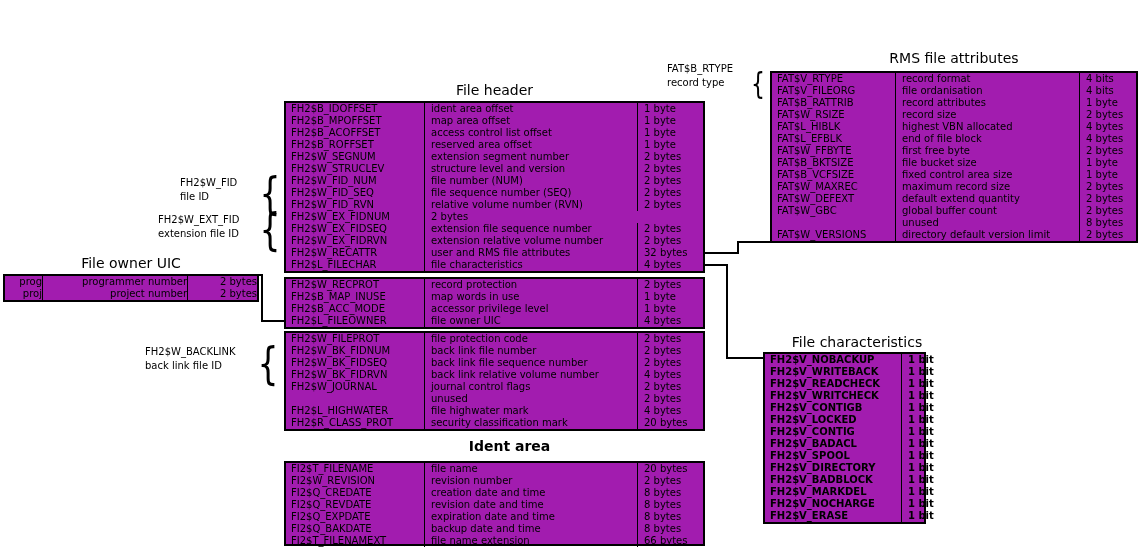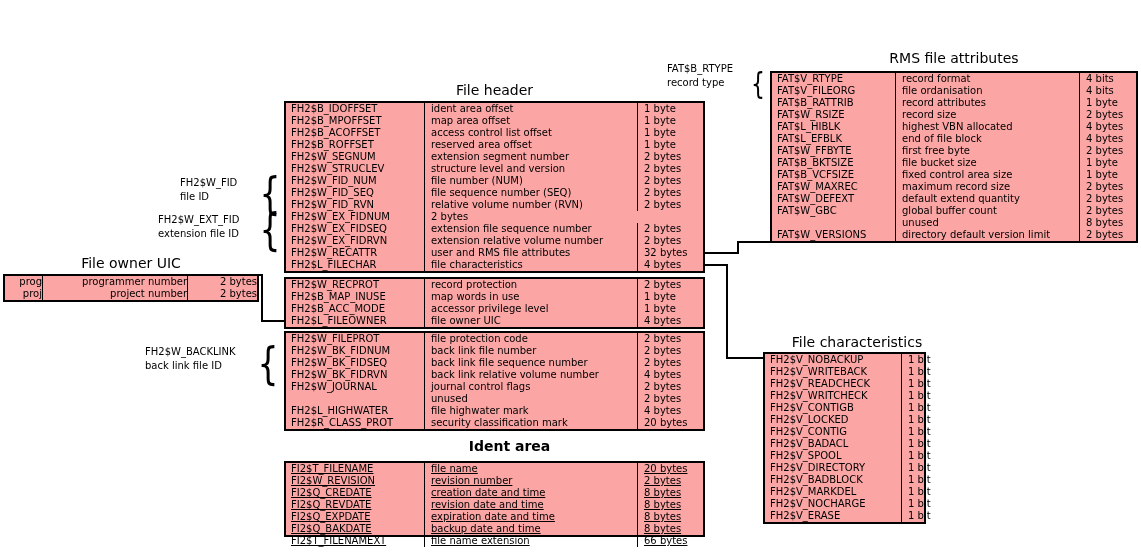--- a/index.html
+++ b/index.html
@@ -1,20 +1,20 @@
 <!DOCTYPE html>
 <html><head>
 <meta charset="utf-8">
 <style>
   * { margin:0; padding:0; box-sizing:border-box; }
   html,body { background:#ffffff; }
   body { font-family:"DejaVu Sans","Liberation Sans",sans-serif; color:#000; }
   .canvas { position:relative; width:1141px; height:552px; background:#ffffff; overflow:hidden; }
 
-  .tbox { position:absolute; border:2px solid #000; background:#fca5a5; }
+  .tbox { position:absolute; border:2px solid #000; background:#a21caf; }
   .row  { display:grid; height:12px; line-height:12.2px; font-size:10px; white-space:nowrap; }
   .hdr .row { grid-template-columns:138px 213px 66px; }
   .rms .row { grid-template-columns:123px 184px 57px; }
   .fc  .row { grid-template-columns:136px 48px; }
   .uic .row { grid-template-columns:37px 145px 70px; }
   .c { padding-left:5px; overflow:visible; }
   .c + .c { border-left:1.5px solid #000; padding-left:6px; }
 
   .title { position:absolute; font-size:14px; line-height:13px; text-align:center; }
   .lbl   { position:absolute; font-size:10px; line-height:14px; }
@@ -193,21 +193,21 @@
         <div class="c">4 bytes</div>
       </div>
 
       <div class="row">
         <div class="c">FH2$R_CLASS_PROT</div>
         <div class="c">security classification mark</div>
         <div class="c">20 bytes</div>
       </div>
     </div>
 
-  <div class="tbox hdr" style="left:284px; top:461px; width:421px; height:76px;text-decoration:underline;">
+  <div class="tbox hdr" style="left:284px; top:461px; width:421px; height:85px;">
 
       <div class="row">
         <div class="c">FI2$T_FILENAME</div>
         <div class="c">file name</div>
         <div class="c">20 bytes</div>
       </div>
 
       <div class="row">
         <div class="c">FI2$W_REVISION</div>
         <div class="c">revision number</div>
@@ -325,21 +325,21 @@
         <div class="c">8 bytes</div>
       </div>
 
       <div class="row">
         <div class="c">FAT$W_VERSIONS</div>
         <div class="c">directory default version limit</div>
         <div class="c">2 bytes</div>
       </div>
     </div>
 
-  <div class="tbox fc" style="left:763px; top:352px; width:163px; height:172px;">
+  <div class="tbox fc" style="left:763px; top:352px; width:163px; height:172px;font-weight:bold;">
 
       <div class="row">
         <div class="c">FH2$V_NOBACKUP</div>
         <div class="c">1 bit</div>
       </div>
 
       <div class="row">
         <div class="c">FH2$V_WRITEBACK</div>
         <div class="c">1 bit</div>
       </div>

